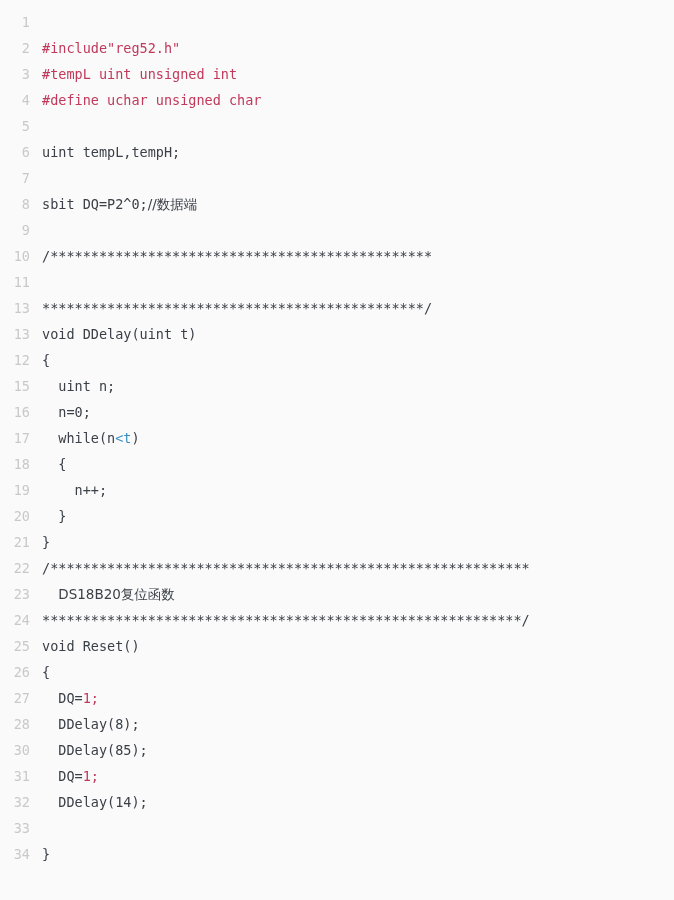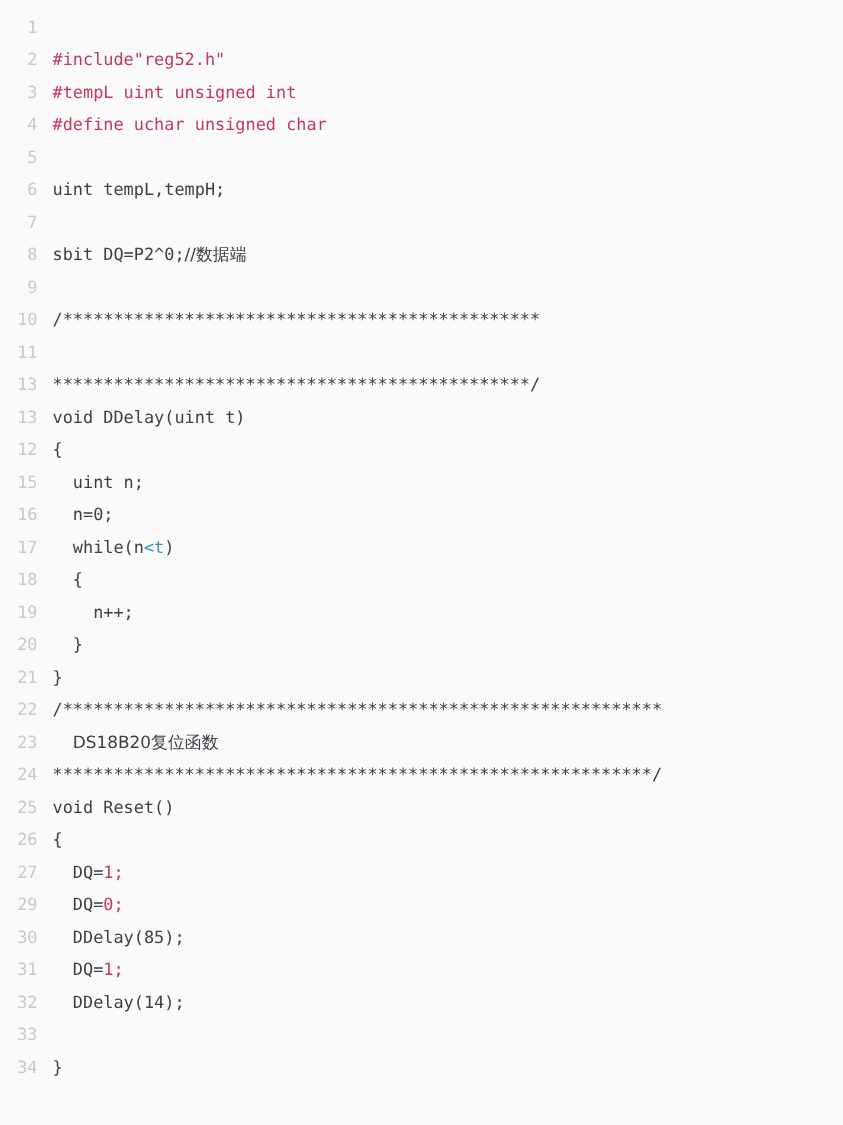--- a/index.html
+++ b/index.html
@@ -188,25 +188,25 @@
   <div class="code-line">
     <span class="ln">26</span>
     <span class="code"><span class="tok-plain">{</span></span>
   </div>
 
   <div class="code-line">
     <span class="ln">27</span>
     <span class="code"><span class="tok-plain">  DQ=</span><span class="tok-num">1</span><span class="tok-num">;</span></span>
   </div>
 
-
-  <div class="code-line">
-    <span class="ln">29</span>
-    <span class="code"><span class="tok-plain">  DQ=</span><span class="tok-num">0</span><span class="tok-num">;</span></span>
-  </div>
+  <div class="code-line">
+    <span class="ln">28</span>
+    <span class="code"><span class="tok-plain">  DDelay(8);</span></span>
+  </div>
+
 
   <div class="code-line">
     <span class="ln">30</span>
     <span class="code"><span class="tok-plain">  DDelay(85);</span></span>
   </div>
 
   <div class="code-line">
     <span class="ln">31</span>
     <span class="code"><span class="tok-plain">  DQ=</span><span class="tok-num">1</span><span class="tok-num">;</span></span>
   </div>

